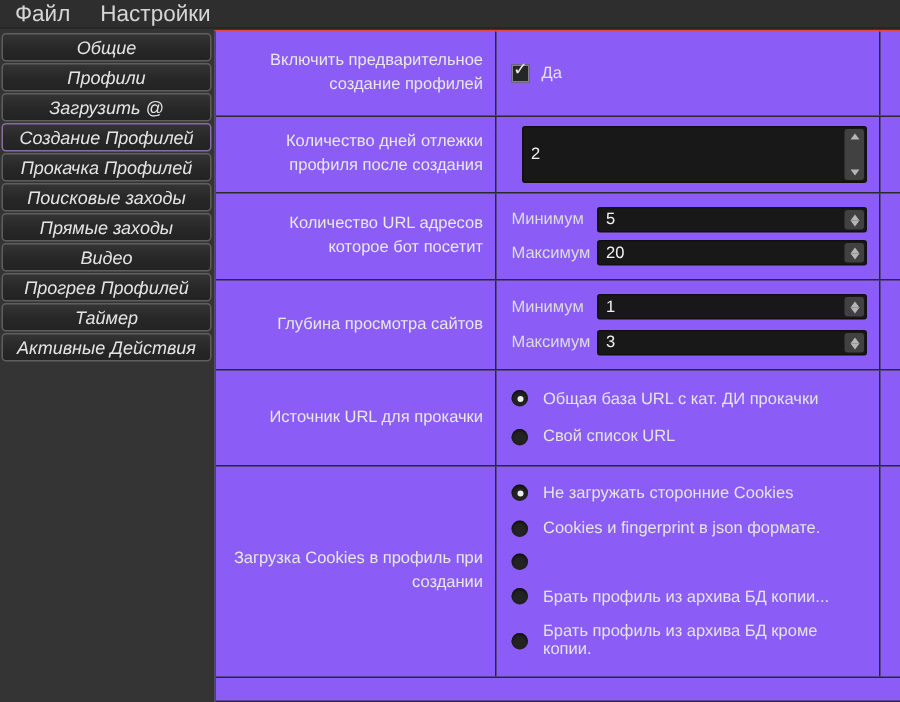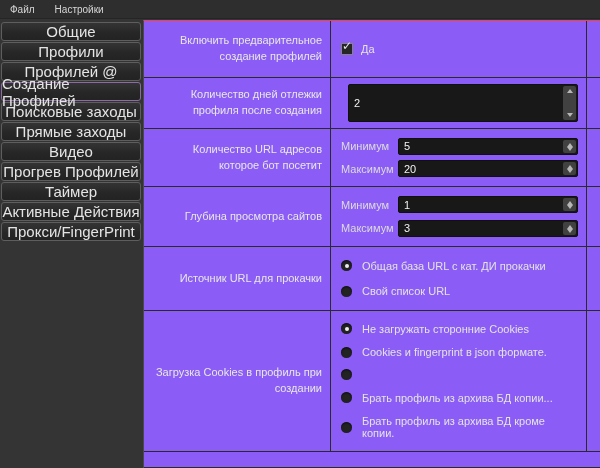--- a/index.html
+++ b/index.html
@@ -13,33 +13,33 @@
     -webkit-font-smoothing:antialiased;
   }
 
   
   .menubar {
     height:19px; background:#2e2e2e;
     border-bottom:1px solid #252525;
     display:flex; align-items:center;
     padding-left:8px; gap:16px;
   }
-  .menu-item { color:#d6d6d6; font-size:10px; padding:2px 2px; cursor:default; }
+  .menu-item { color:#d6d6d6; font-size:15px; padding:2px 2px; cursor:default; }
 
   
   .sidebar {
     position:absolute; left:0; top:20px; bottom:0; width:142px;
     padding:2px 1px 0 1px; background:#343434;
   }
   .side-btn {
     height:19px; margin-bottom:1px;
     background:linear-gradient(180deg,#343434 0%,#272727 55%,#232323 100%);
     border:1px solid #5e5e5e; border-radius:3px;
     display:flex; align-items:center; justify-content:center;
-    color:#e4e4e4; font-size:15px; cursor:default;
+    color:#e4e4e4; font-size:12px; cursor:default;font-style:italic;
   }
   .side-btn.selected { border-color:#8b6ba3; }
 
   
   .settings-table {
     position:absolute; left:143px; top:20px; right:0; bottom:0;
     background:#8b5cf6;
     border-left:1px solid #4a4a4a;
     border-top:1px solid #ef4444;
   }
@@ -110,29 +110,29 @@
 </head>
 <body>
 
 <div class="menubar">
     <div class="menu-item">Файл</div>
     <div class="menu-item">Настройки</div>
   </div>
 <div class="sidebar">
     <div class="side-btn">Общие</div>
     <div class="side-btn">Профили</div>
-    <div class="side-btn">Профилей @</div>
+    <div class="side-btn">Загрузить @</div>
     <div class="side-btn selected" style="border-color: rgb(139, 107, 163);">Создание Профилей</div>
+    <div class="side-btn">Прокачка Профилей</div>
     <div class="side-btn">Поисковые заходы</div>
     <div class="side-btn">Прямые заходы</div>
     <div class="side-btn">Видео</div>
     <div class="side-btn">Прогрев Профилей</div>
     <div class="side-btn">Таймер</div>
     <div class="side-btn">Активные Действия</div>
-    <div class="side-btn">Прокси/FingerPrint</div>
   </div>
 <div class="settings-table">
     <div class="row row-0">
       <div class="label-cell">Включить предварительное создание профилей</div>
       <div class="control-cell">
         <div class="check-line">
           <div class="checkbox">
             <span class="mark">✓</span>
           </div>
           <span class="radio-text">Да</span>

